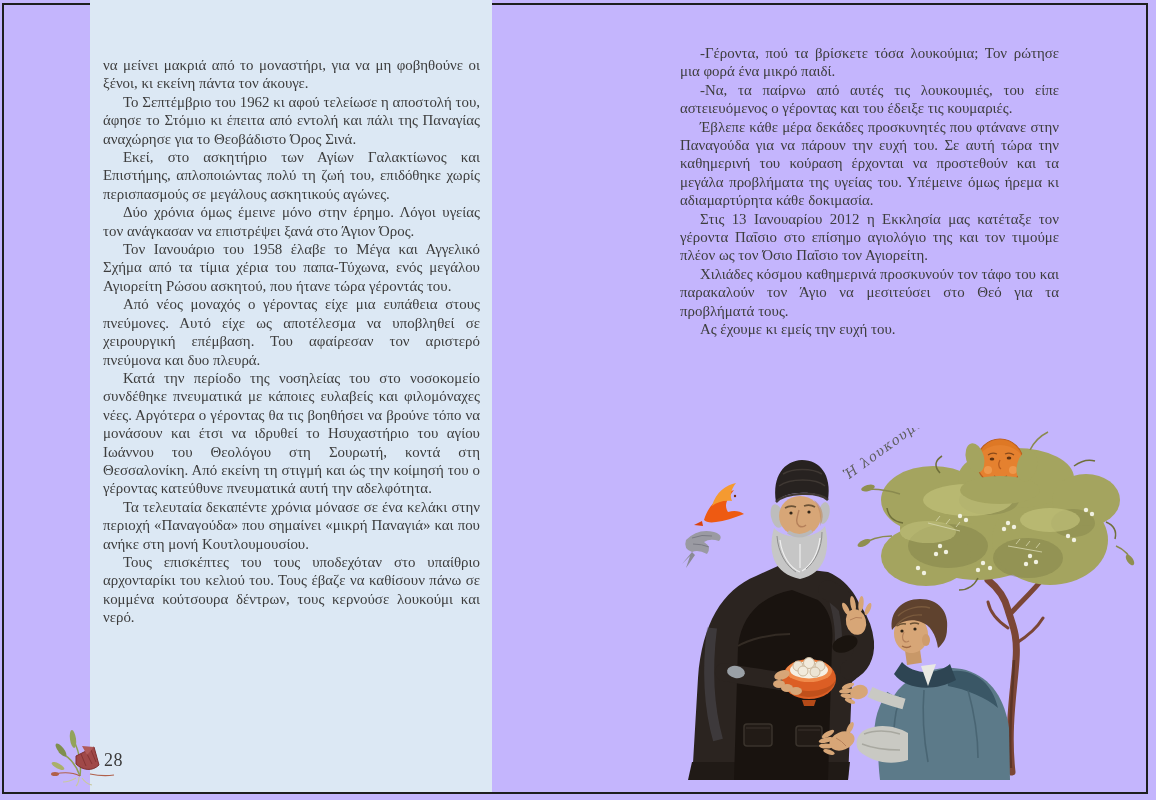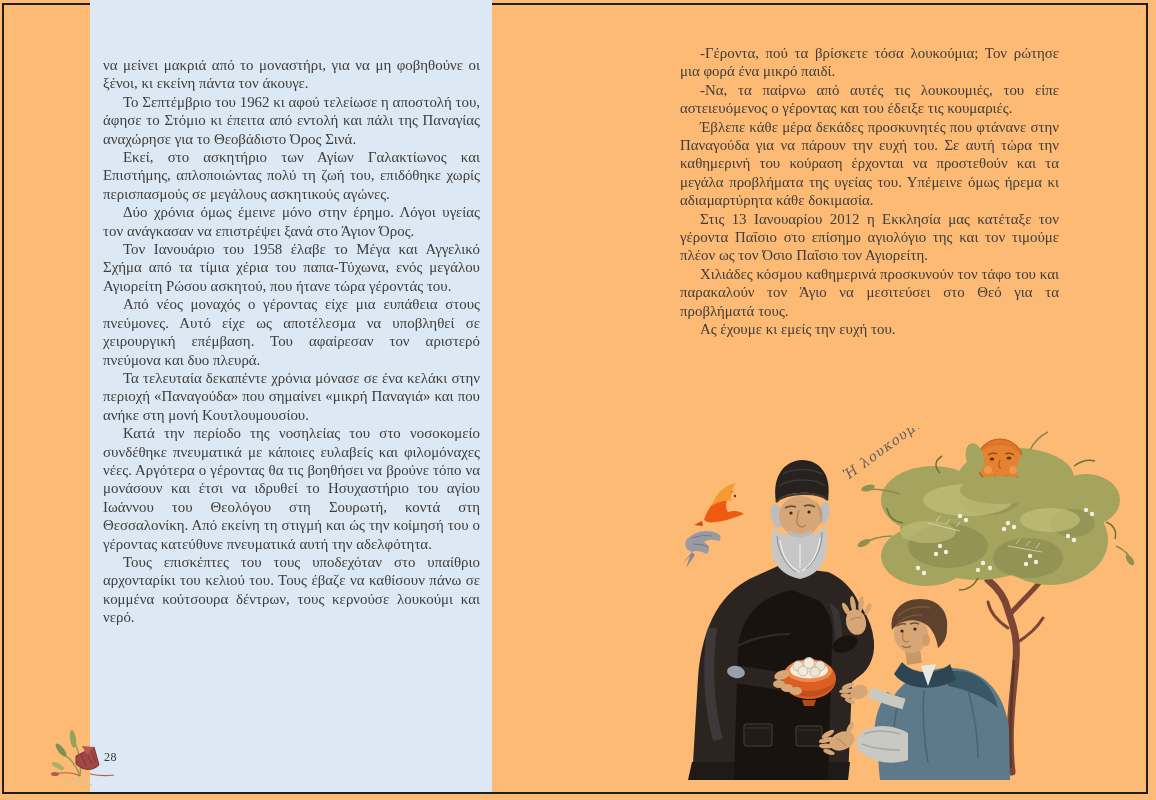--- a/index.html
+++ b/index.html
@@ -1,51 +1,51 @@
 <!DOCTYPE html>
 <html lang="el"><head>
 <meta charset="utf-8">
 <style>
   html,body{margin:0;padding:0;background:#ffffff;}
-  .spread{position:relative;width:1156px;height:800px;background:#fdba74;overflow:hidden;
+  .spread{position:relative;width:1156px;height:800px;background:#c4b5fd;overflow:hidden;
           font-family:"Liberation Serif","DejaVu Serif",serif;}
   .frame{position:absolute;left:2px;top:3px;width:1142px;height:787px;
          border:2px solid #1e1e1e;z-index:1;}
   .blue-panel{position:absolute;left:90px;top:0;width:402px;height:792px;
               background:#dce8f4;z-index:2;}
   .text-col{position:absolute;z-index:3;color:#3d3d3d;font-size:14.9px;line-height:18.4px;
             text-align:justify;hyphens:auto;-webkit-hyphens:auto;}
   .text-col p{margin:0;}
   .text-col p.ind{text-indent:20px;}
   .col-left{left:103px;top:56px;width:377px;}
   .col-right{left:680px;top:44px;width:379px;}
   .illustration{position:absolute;left:678px;top:428px;width:462px;height:364px;z-index:3;}
   .corner-flower{position:absolute;left:46px;top:726px;width:74px;height:62px;z-index:3;}
   .page-number{position:absolute;left:104px;top:750px;z-index:3;color:#3a3a3a;
-               font-size:12px;letter-spacing:.5px;}
+               font-size:18px;letter-spacing:.5px;}
   .caption-text{font-family:"DejaVu Serif",serif;font-style:italic;fill:#5f5f5f;
                 font-size:13.5px;letter-spacing:1px;}
 </style>
 </head>
 <body>
 
 <div class="spread">
 
   <div class="frame"></div>
   <div class="blue-panel"></div>
 
   <div class="text-col col-left">
     <p>να μείνει μακριά από το μοναστήρι, για να μη φοβηθούνε οι ξένοι, κι εκείνη πάντα τον άκουγε.</p>
     <p class="ind">Το Σεπτέμβριο του 1962 κι αφού τελείωσε η αποστολή του, άφησε το Στόμιο κι έπειτα από εντολή και πάλι της Παναγίας αναχώρησε για το Θεοβάδιστο Όρος Σινά.</p>
     <p class="ind">Εκεί, στο ασκητήριο των Αγίων Γαλακτίωνος και Επιστήμης, απλοποιώντας πολύ τη ζωή του, επιδόθηκε χωρίς περισπασμούς σε μεγάλους ασκητικούς αγώνες.</p>
     <p class="ind">Δύο χρόνια όμως έμεινε μόνο στην έρημο. Λόγοι υγείας τον ανάγκασαν να επιστρέψει ξανά στο Άγιον Όρος.</p>
     <p class="ind">Τον Ιανουάριο του 1958 έλαβε το Μέγα και Αγγελικό Σχήμα από τα τίμια χέρια του παπα-Τύχωνα, ενός μεγάλου Αγιορείτη Ρώσου ασκητού, που ήτανε τώρα γέροντάς του.</p>
     <p class="ind">Από νέος μοναχός ο γέροντας είχε μια ευπάθεια στους πνεύμονες. Αυτό είχε ως αποτέλεσμα να υποβληθεί σε χειρουργική επέμβαση. Του αφαίρεσαν τον αριστερό πνεύμονα και δυο πλευρά.</p>
+    <p class="ind">Κατά την περίοδο της νοσηλείας του στο νοσοκομείο συνδέθηκε πνευματικά με κάποιες ευλαβείς και φιλομόναχες νέες. Αργότερα ο γέροντας θα τις βοηθήσει να βρούνε τόπο να μονάσουν και έτσι να ιδρυθεί το Ησυχαστήριο του αγίου Ιωάννου του Θεολόγου στη Σουρωτή, κοντά στη Θεσσαλονίκη. Από εκείνη τη στιγμή και ώς την κοίμησή του ο γέροντας κατεύθυνε πνευματικά αυτή την αδελφότητα.</p>
     <p class="ind">Τα τελευταία δεκαπέντε χρόνια μόνασε σε ένα κελάκι στην περιοχή «Παναγούδα» που σημαίνει «μικρή Παναγιά» και που ανήκε στη μονή Κουτλουμουσίου.</p>
-    <p class="ind">Κατά την περίοδο της νοσηλείας του στο νοσοκομείο συνδέθηκε πνευματικά με κάποιες ευλαβείς και φιλομόναχες νέες. Αργότερα ο γέροντας θα τις βοηθήσει να βρούνε τόπο να μονάσουν και έτσι να ιδρυθεί το Ησυχαστήριο του αγίου Ιωάννου του Θεολόγου στη Σουρωτή, κοντά στη Θεσσαλονίκη. Από εκείνη τη στιγμή και ώς την κοίμησή του ο γέροντας κατεύθυνε πνευματικά αυτή την αδελφότητα.</p>
     <p class="ind">Τους επισκέπτες του τους υποδεχόταν στο υπαίθριο αρχονταρίκι του κελιού του. Τους έβαζε να καθίσουν πάνω σε κομμένα κούτσουρα δέντρων, τους κερνούσε λουκούμι και νερό.</p>
   </div>
 
   <div class="text-col col-right">
     <p class="ind">-Γέροντα, πού τα βρίσκετε τόσα λουκούμια; Τον ρώτησε μια φορά ένα μικρό παιδί.</p>
     <p class="ind">-Να, τα παίρνω από αυτές τις λουκουμιές, του είπε αστειευόμενος ο γέροντας και του έδειξε τις κουμαριές.</p>
     <p class="ind">Έβλεπε κάθε μέρα δεκάδες προσκυνητές που φτάνανε στην Παναγούδα για να πάρουν την ευχή του. Σε αυτή τώρα την καθημερινή του κούραση έρχονται να προστεθούν και τα μεγάλα προβλήματα της υγείας του. Υπέμεινε όμως ήρεμα κι αδιαμαρτύρητα κάθε δοκιμασία.</p>
     <p class="ind">Στις 13 Ιανουαρίου 2012 η Εκκλησία μας κατέταξε τον γέροντα Παΐσιο στο επίσημο αγιολόγιο της και τον τιμούμε πλέον ως τον Όσιο Παΐσιο τον Αγιορείτη.</p>
     <p class="ind">Χιλιάδες κόσμου καθημερινά προσκυνούν τον τάφο του και παρακαλούν τον Άγιο να μεσιτεύσει στο Θεό για τα προβλήματά τους.</p>
     <p class="ind">Ας έχουμε κι εμείς την ευχή του.</p>

